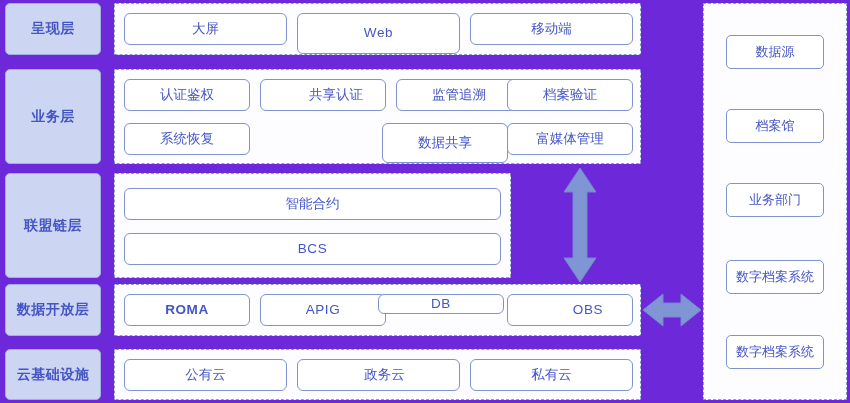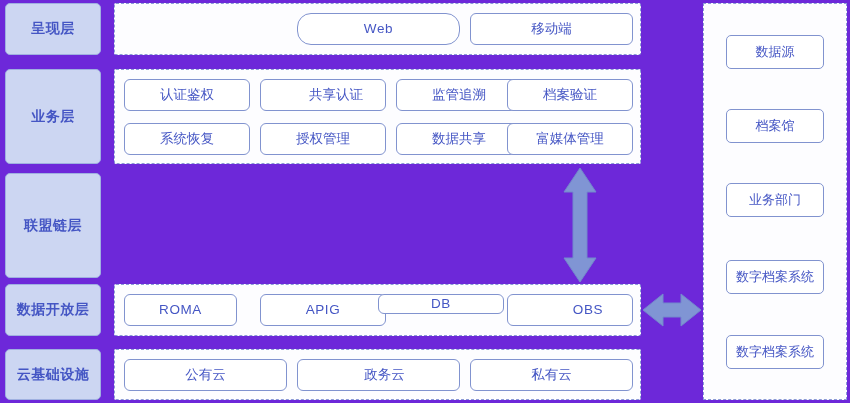--- a/index.html
+++ b/index.html
@@ -105,39 +105,43 @@
     <span>联盟链层</span>
   </div>
   <div class="layer-label" style="top:284px;height:52px;">
     <span>数据开放层</span>
   </div>
   <div class="layer-label" style="top:349px;height:51px;">
     <span>云基础设施</span>
   </div>
 
   <div class="section" style="left:114px;top:3px;width:527px;height:52px;">
-    <div class="box ascii" style="left:182px;top:9px;width:163px;height:32px;border-radius:14px;">Web</div>
+    <div class="box" style="left:9px;top:9px;width:163px;height:32px;">大屏</div>
+    <div class="box ascii" style="left:182px;top:9px;width:163px;height:41px;">Web</div>
     <div class="box" style="left:355px;top:9px;width:163px;height:32px;">移动端</div>
   </div>
 
   <div class="section" style="left:114px;top:69px;width:527px;height:95px;">
     <div class="box" style="left:9px;top:9px;width:126px;height:32px;">认证鉴权</div>
     <div class="box" style="left:145px;top:9px;width:126px;height:32px;padding-left:26px;">共享认证</div>
     <div class="box" style="left:281px;top:9px;width:126px;height:32px;">监管追溯</div>
     <div class="box" style="left:392px;top:9px;width:126px;height:32px;">档案验证</div>
 
     <div class="box" style="left:9px;top:53px;width:126px;height:32px;">系统恢复</div>
-    <div class="box" style="left:145px;top:53px;width:126px;height:32px;">授权管理</div>
-    <div class="box" style="left:281px;top:53px;width:126px;height:32px;">数据共享</div>
+    <div class="box" style="left:267px;top:53px;width:126px;height:40px;">数据共享</div>
     <div class="box" style="left:392px;top:53px;width:126px;height:32px;">富媒体管理</div>
   </div>
 
+  <div class="section" style="left:114px;top:173px;width:397px;height:105px;">
+    <div class="box" style="left:9px;top:14px;width:377px;height:32px;">智能合约</div>
+    <div class="box ascii" style="left:9px;top:59px;width:377px;height:32px;">BCS</div>
+  </div>
 
   <div class="section" style="left:114px;top:284px;width:527px;height:52px;">
-    <div class="box ascii" style="left:9px;top:9px;width:113px;height:32px;">ROMA</div>
+    <div class="box ascii" style="left:9px;top:9px;width:126px;height:32px;font-weight:bold;">ROMA</div>
     <div class="box ascii" style="left:145px;top:9px;width:126px;height:32px;">APIG</div>
     <div class="box ascii" style="left:263px;top:9px;width:126px;height:20px;">DB</div>
     <div class="box ascii" style="left:392px;top:9px;width:126px;height:32px;padding-left:36px;">OBS</div>
   </div>
 
   <div class="section" style="left:114px;top:349px;width:527px;height:51px;">
     <div class="box" style="left:9px;top:9px;width:163px;height:32px;">公有云</div>
     <div class="box" style="left:182px;top:9px;width:163px;height:32px;padding-left:12px;">政务云</div>
     <div class="box" style="left:355px;top:9px;width:163px;height:32px;">私有云</div>
   </div>

